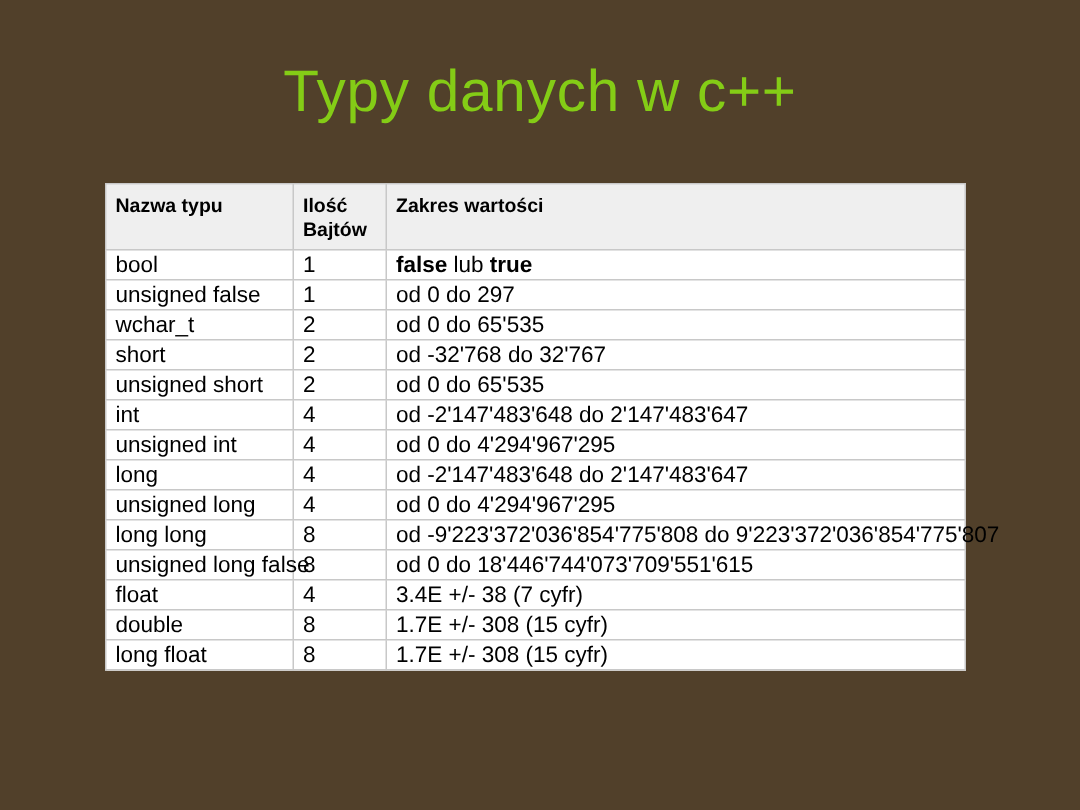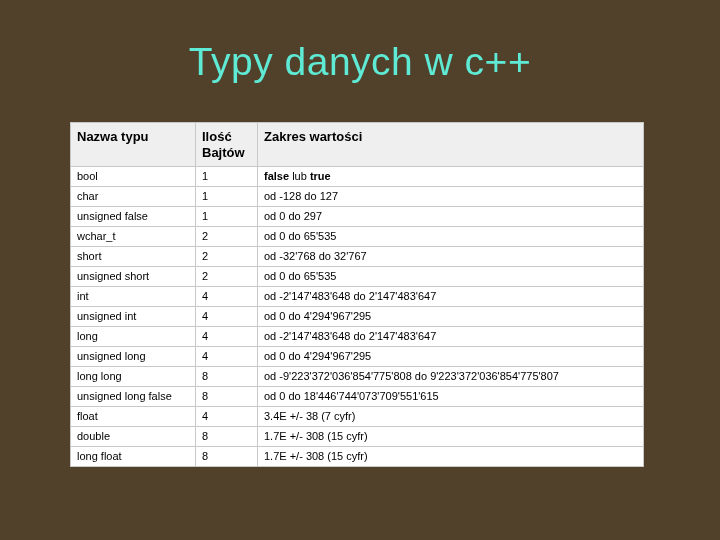--- a/index.html
+++ b/index.html
@@ -18,21 +18,21 @@
     width: 720px;
     height: 540px;
     background: #51402a;
   }
   .slide-title {
     position: absolute;
     left: 0;
     top: 40px;
     width: 720px;
     text-align: center;
-    color: #5eead4;
+    color: #84cc16;
     font-size: 39px;
     font-weight: 400;
     letter-spacing: 0.5px;
     font-family: "Liberation Sans", sans-serif;
     white-space: nowrap;
   }
   .table-wrap {
     position: absolute;
     left: 70px;
     top: 122px;
@@ -46,21 +46,21 @@
     font-family: "Liberation Sans", sans-serif;
   }
   table.types col.c1 { width: 125px; }
   table.types col.c2 { width: 62px; }
   table.types col.c3 { width: 386px; }
 
   table.types th,
   table.types td {
     border: 1px solid #c8c8c8;
     padding: 2px 5px 2px 6px;
-    font-size: 11px;
+    font-size: 15px;
     color: #000000;
     text-align: left;
     vertical-align: middle;
     height: 20px;
     line-height: 15px;
     box-sizing: border-box;
     background: #ffffff;
     overflow: visible;
     white-space: nowrap;
   }
@@ -112,25 +112,20 @@
           <th>
             <span class="hdr-line">Zakres wartości</span>
           </th>
         </tr>
       </thead>
       <tbody>
         <tr>
           <td>bool</td>
           <td>1</td>
           <td class="range"><span class="txt"><span class="b">false</span> lub <span class="b">true</span></span></td>
-        </tr>
-        <tr>
-          <td>char</td>
-          <td>1</td>
-          <td class="range"><span class="txt">od -128 do 127</span></td>
         </tr>
         <tr>
           <td>unsigned false</td>
           <td>1</td>
           <td class="range"><span class="txt">od 0 do 297</span></td>
         </tr>
         <tr>
           <td>wchar_t</td>
           <td>2</td>
           <td class="range"><span class="txt">od 0 do 65'535</span></td>

